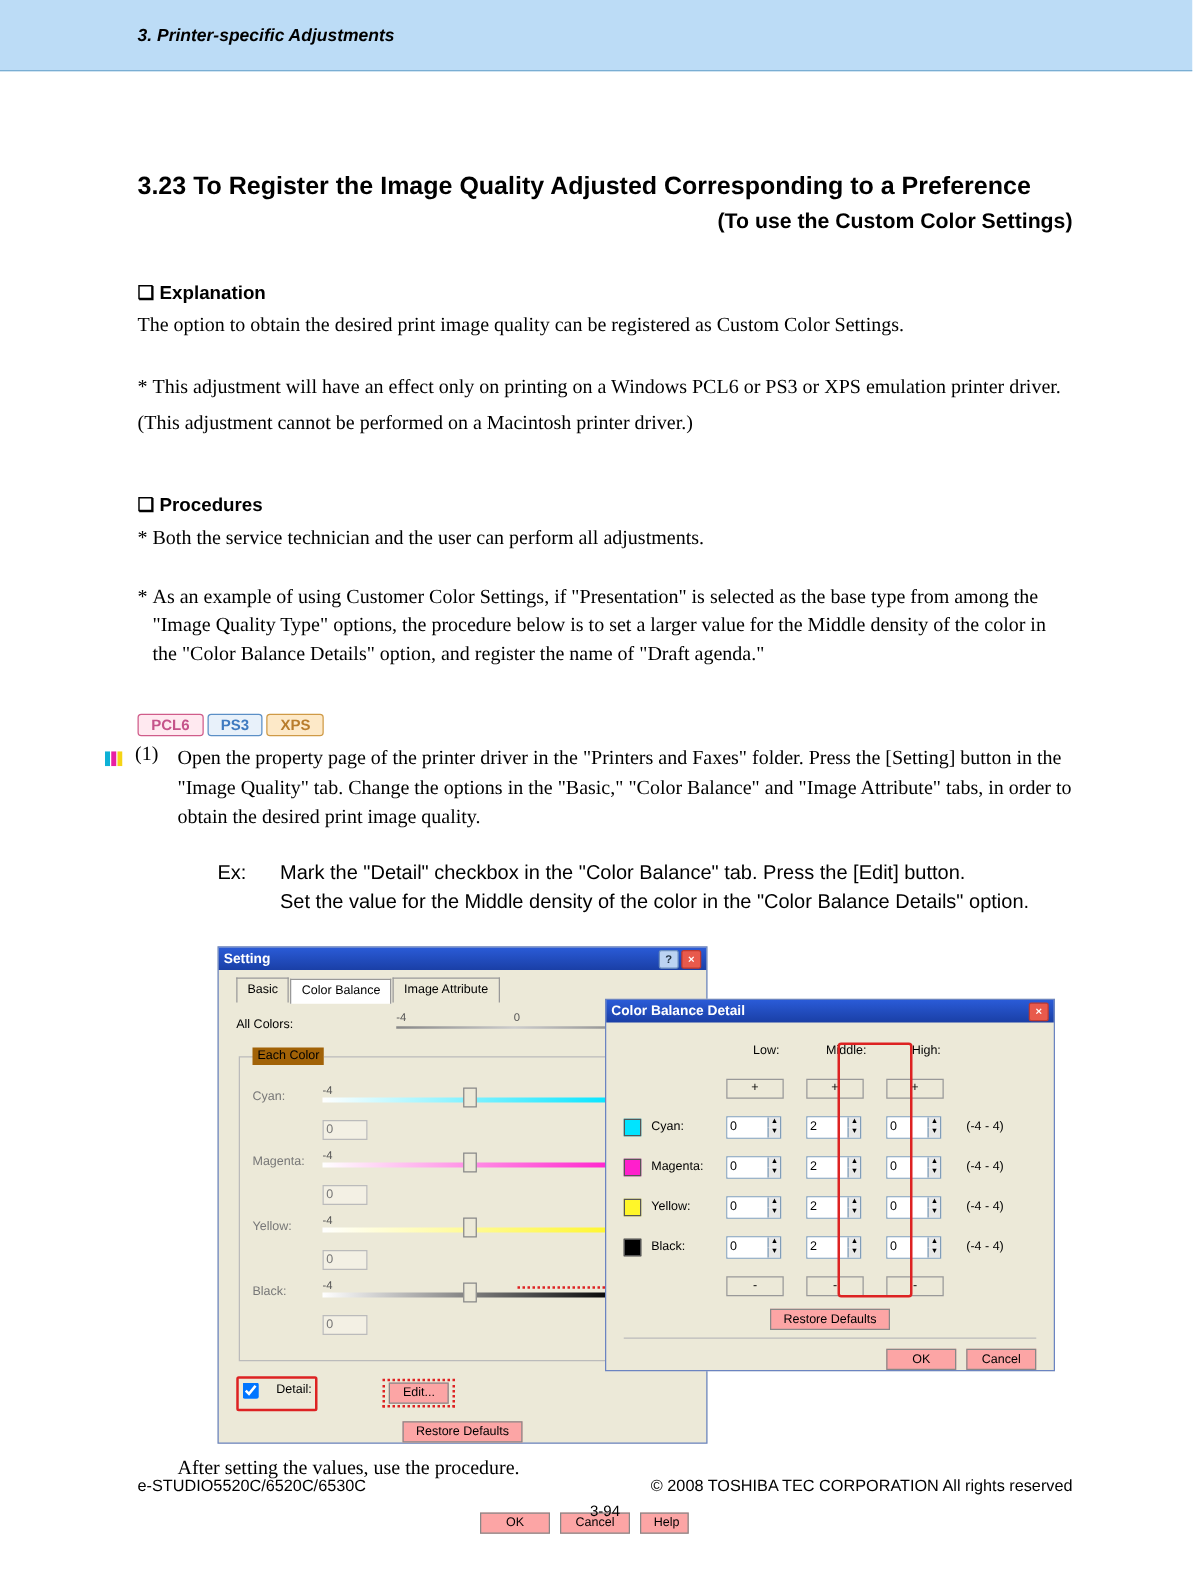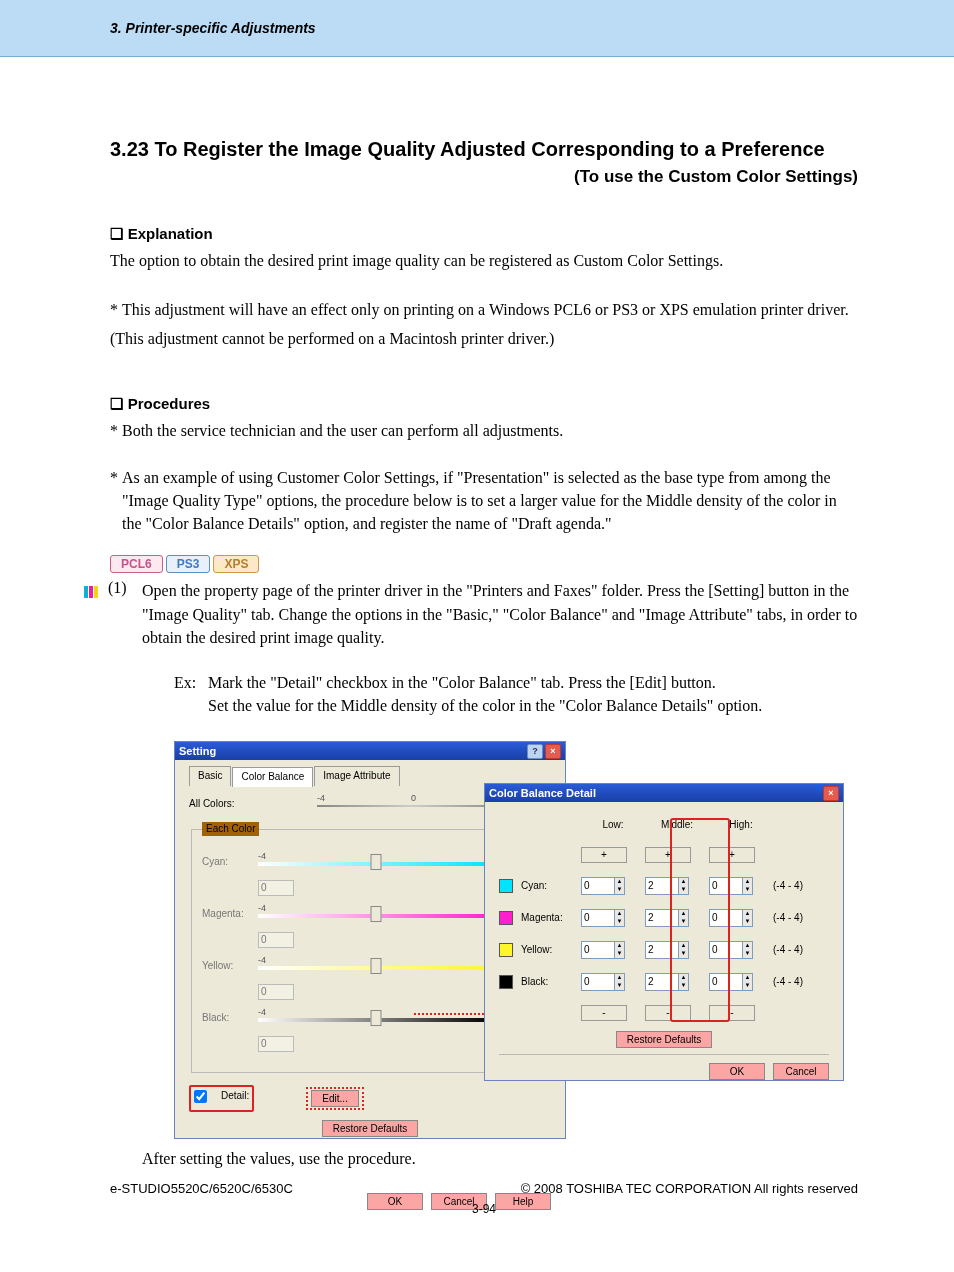--- a/index.html
+++ b/index.html
@@ -7,29 +7,29 @@
   .top-band{background:#bcdcf6;height:56px;display:flex;align-items:center;padding-left:110px;border-bottom:1px solid #7aaed3;}
   .chapter-hdr{font-style:italic;font-weight:bold;font-size:14px;color:#000;}
   .content{padding:36px 96px 0 110px;}
   .h-title{font-size:20px;font-weight:bold;margin-top:45px;}
   .h-sub{font-size:17px;font-weight:bold;text-align:right;margin-top:6px;}
   .sec-head{font-weight:bold;font-size:15px;margin-top:38px;}
   .sq{font-family:inherit;}
   .body{font-family:'Times New Roman',serif;font-size:16px;line-height:1.45;}
   .body p{margin:6px 0;}
   .indent{margin-left:14px;}
-  .tags{margin-top:20px;display:flex;gap:3px;align-items:flex-end;}
+  .tags{margin-top:36px;display:flex;gap:3px;align-items:flex-end;}
   .tag{display:inline-block;padding:1px 10px;font-size:12px;font-weight:bold;border:1px solid;border-radius:3px;}
   .tag-pcl6{background:#ffe9f0;border-color:#d05c8a;color:#c5538a;}
   .tag-ps3{background:#e8f1fa;border-color:#5b8fc6;color:#3f7ac0;}
   .tag-xps{background:#fde9c8;border-color:#cf9a46;color:#b97d2c;}
   .icon-box{display:inline-block;width:14px;height:12px;vertical-align:middle;margin-right:4px;}
   .step{display:flex;gap:6px;margin-top:6px;}
   .step-num{flex:0 0 28px;font-family:'Times New Roman',serif;font-size:16px;}
-  .ex-row{display:flex;gap:4px;margin-top:22px;margin-left:32px;font-family:Liberation Serif, serif;font-size:16px;}
+  .ex-row{display:flex;gap:20px;margin-top:22px;margin-left:32px;font-family:Liberation Sans, sans-serif;font-size:16px;}
   .ex-lbl{flex:0 0 30px;}
   
   .dlg-area{position:relative;width:670px;height:400px;margin:24px 0 0 32px;}
   .dlg{position:absolute;font-family:Tahoma,Arial,sans-serif;font-size:10px;background:#ece9d8;border:1px solid #6b84c1;}
   .dlg-title{background:linear-gradient(#2a5bd7,#1a3fa6);color:#fff;font-weight:bold;height:18px;line-height:18px;padding:0 4px;display:flex;justify-content:space-between;align-items:center;font-size:11px;}
   .dlg-title .icons{display:flex;gap:2px;}
   .title-ico{width:14px;height:13px;background:#e85a4c;border:1px solid #c0392e;display:inline-flex;align-items:center;justify-content:center;color:#fff;font-size:9px;line-height:1;border-radius:2px;}
   .title-ico.help{background:#bcd3f2;border-color:#6c8ec0;color:#234;}
   .dlg-body{padding:6px 14px 8px;}
   .tabs{display:flex;gap:1px;font-size:10px;margin-bottom:6px;}
@@ -272,21 +272,21 @@
                 <span class="red-box">
                   <button class="btn">Edit...</button>
                 </span>
               </div>
               <div class="row" style="justify-content:center;margin-top:8px;">
                 <button class="btn">Restore Defaults</button>
               </div>
               <div class="btn-row" style="margin-top:56px;">
                 <button class="btn" style="width:56px;">OK</button>
                 <button class="btn" style="width:56px;">Cancel</button>
-                <button class="btn" style="width:56px;text-align:center;">Help</button>
+                <button class="btn" style="width:39px;text-align:center;">Help</button>
               </div>
             </div>
           </div>
 
           <div class="arrow-dotted"></div>
           <div class="arrow-head">▶</div>
 
           <div class="dlg" style="left:310px;top:42px;width:358px;height:296px;">
             <div class="dlg-title">
               <span>Color Balance Detail</span>

